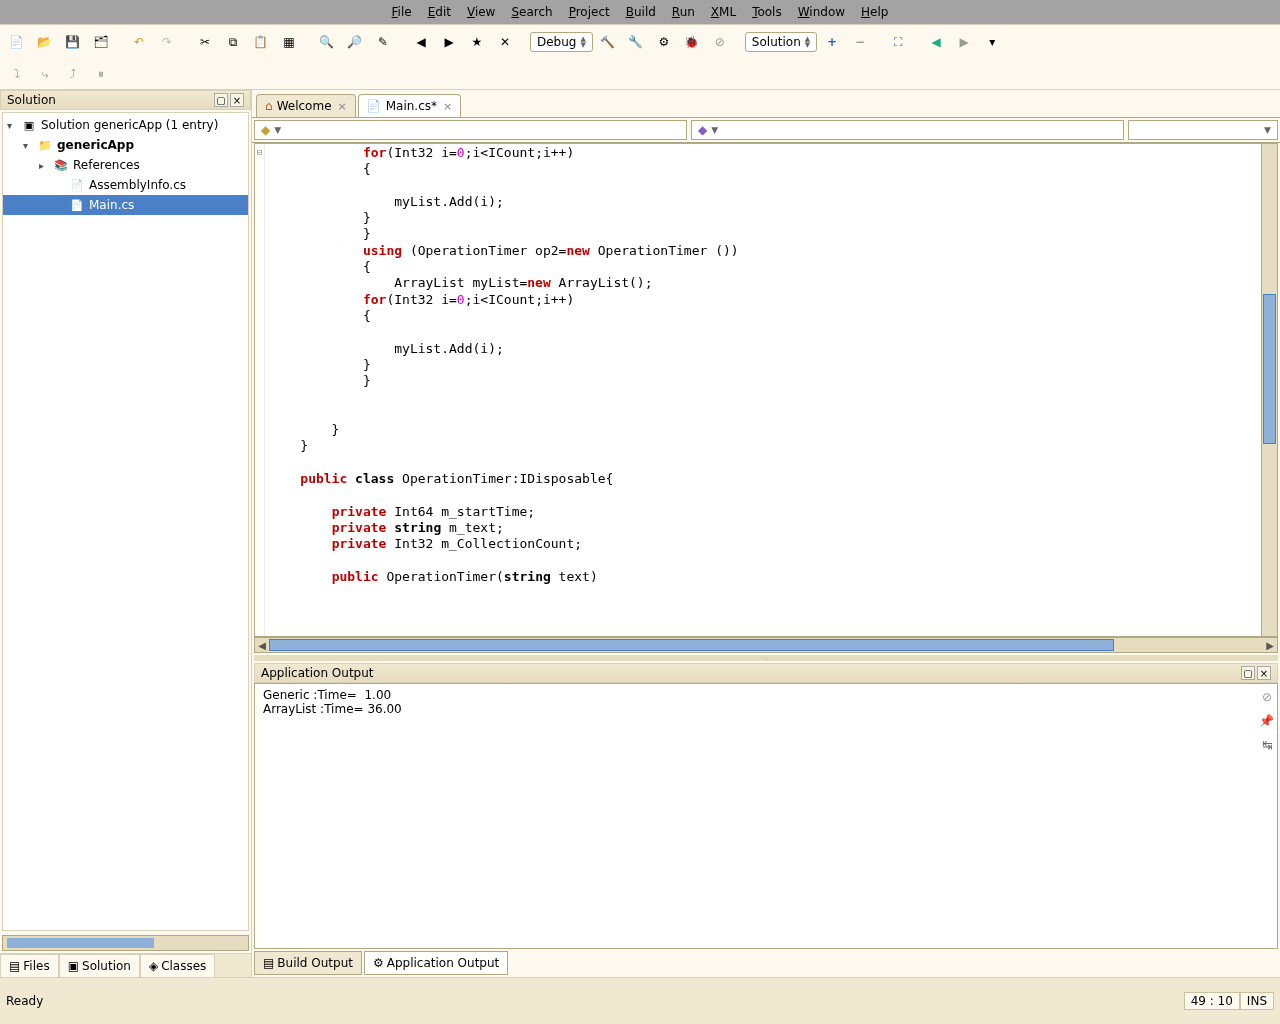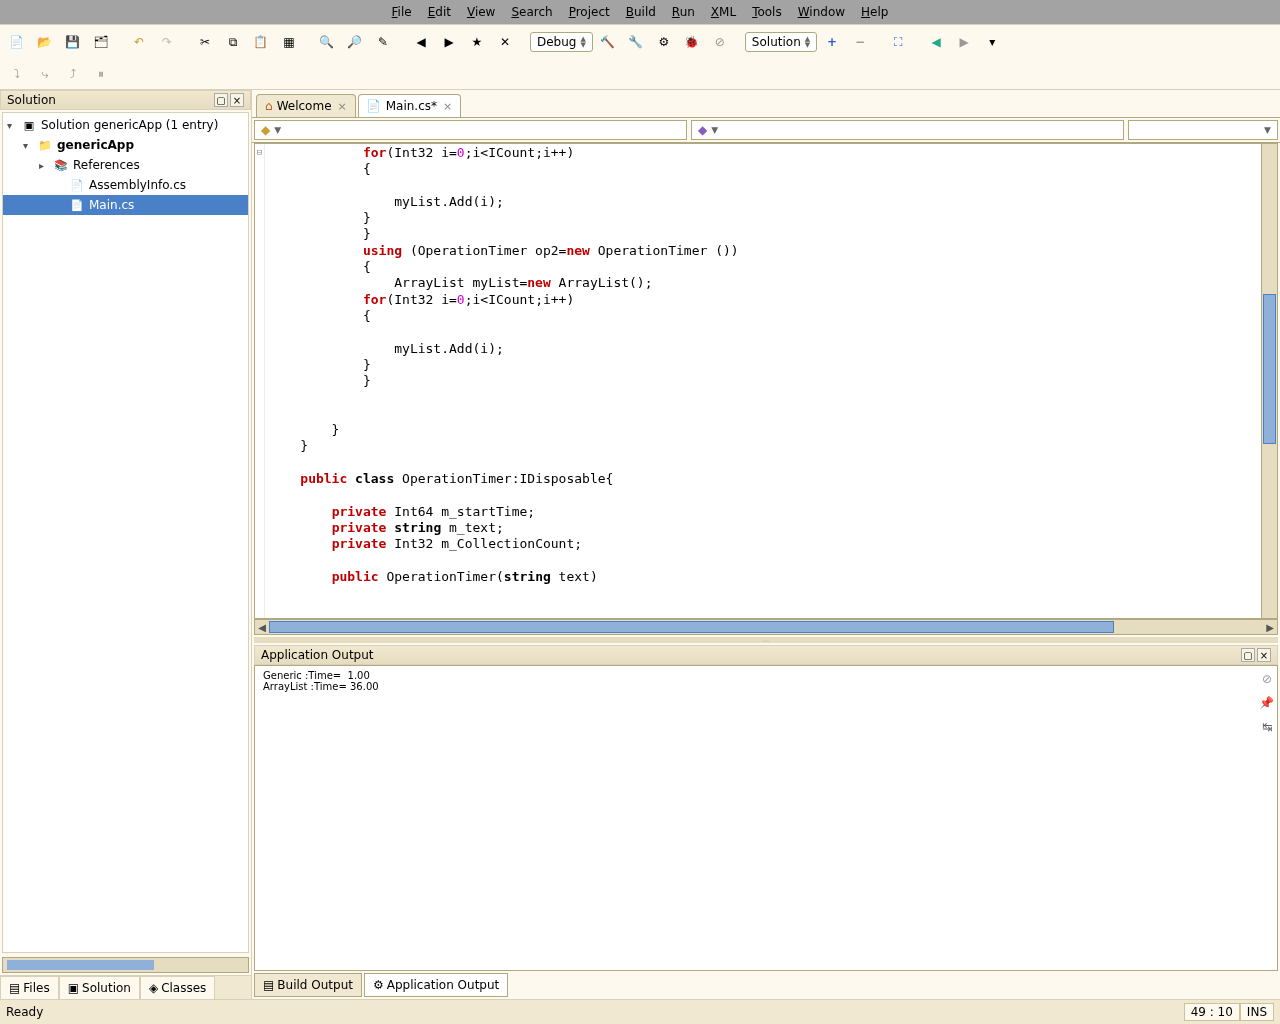--- a/index.html
+++ b/index.html
@@ -47,26 +47,26 @@
 .code { flex:1; font-family:"DejaVu Sans Mono",monospace; font-size:13px; line-height:16.3px; padding:1px 0 1px 4px; white-space:pre; overflow:hidden; color:#000; }
 .vscroll { width:16px; background:#e6dcc0; border-left:1px solid #b0a880; position:relative; }
 .vscroll .vthumb { position:absolute; left:1px; right:1px; top:150px; height:150px; background:#8fb0d8; border:1px solid #4a80c8; }
 .hscroll { height:16px; margin:0 2px; background:#e6dcc0; border:1px solid #b0a880; display:flex; align-items:center; }
 .hscroll .harrow { width:14px; text-align:center; font-size:10px; color:#555; }
 .hscroll .htrack { flex:1; position:relative; height:12px; }
 .hscroll .hthumb { position:absolute; left:0; width:85%; top:0; bottom:0; background:#8fb0d8; border:1px solid #4a80c8; }
 .splitter { height:6px; background:#e6dcc0; margin:2px; cursor:row-resize; text-align:center; font-size:6px; color:#999; }
 .output-panel { margin:0 2px; display:flex; flex-direction:column; }
 .output-body { display:flex; background:#fff; border:1px solid #b0a880; }
-.output-text { flex:1; padding:4px 8px; font-family:"DejaVu Sans",Arial,sans-serif; font-size:10px; white-space:pre; height:304px; }
+.output-text { flex:1; padding:4px 8px; font-family:"DejaVu Sans",Arial,sans-serif; font-size:12px; white-space:pre; height:264px; }
 .output-side { width:20px; display:flex; flex-direction:column; align-items:center; gap:10px; padding-top:6px; }
 .output-tabs { display:flex; background:#fdf9ee; padding:2px; gap:2px; }
 .output-tab { padding:4px 8px; border:1px solid #b0a880; background:#f0e8d0; display:flex; align-items:center; gap:3px; font-size:12px; }
 .output-tab.active { background:#fff; }
-.statusbar { display:flex; align-items:center; background:#f0e8d0; border-top:1px solid #d8d0b8; padding:3px 6px; font-size:12px; }
+.statusbar { display:flex; align-items:center; background:#f0e8d0; border-top:1px solid #d8d0b8; padding:14px 6px; font-size:12px; }
 .statusbar .seg { border:1px solid #ccc2a0; padding:1px 6px; background:#fdf9ee; }
 .statusbar .spacer { flex:1; }
 .kw { color:#c00000; font-weight:bold;margin-top:48px; }
 .kw2 { color:#000000; font-weight:bold; }
 .num { color:#d000d0; }
 </style>
 </head>
 <body>
 
 <div class="menubar">

